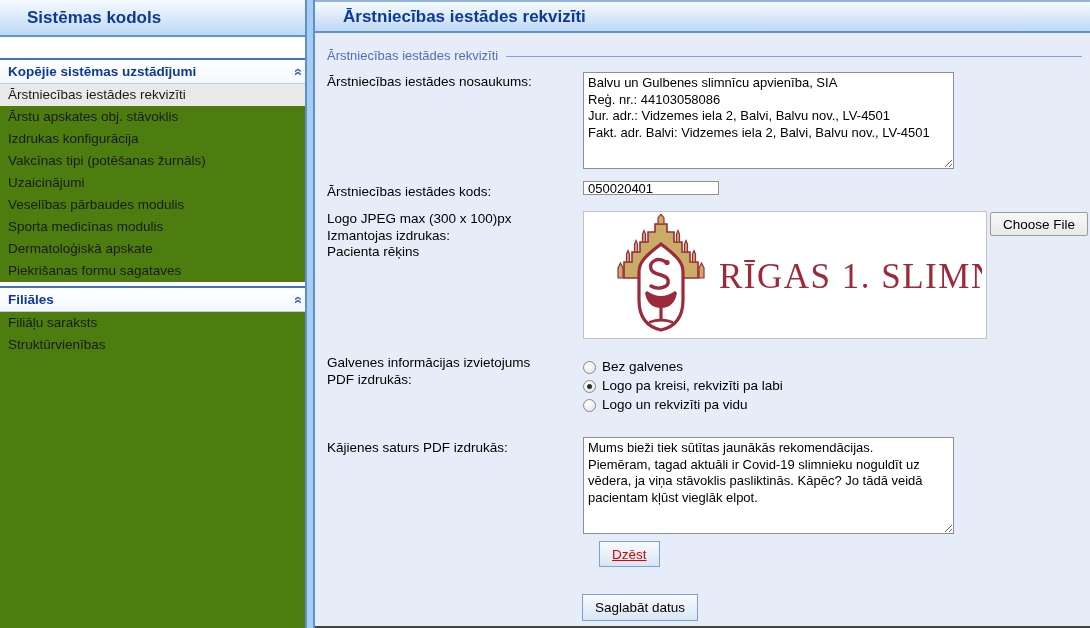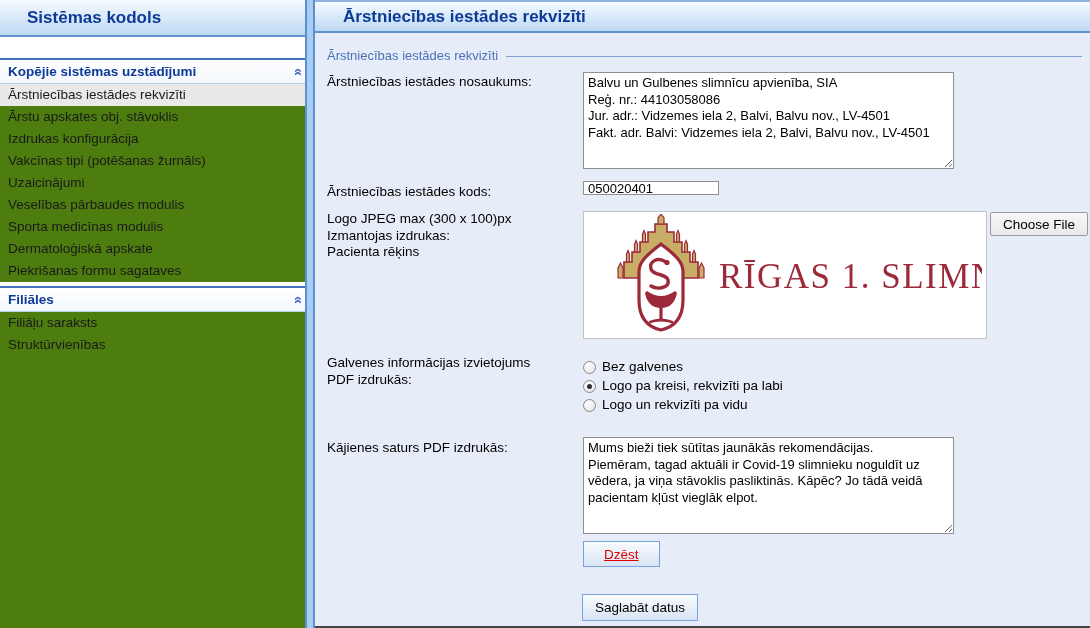--- a/index.html
+++ b/index.html
@@ -113,21 +113,21 @@
   #ta-footer { position: absolute; left: 268px; top: 437px; width: 371px; height: 97px; resize: both; line-height: 16.5px; }
 
   .form-btn {
     position: absolute;
     background: linear-gradient(#f8fbfe, #d9e5f3);
     border: 1px solid #7aa2d8;
     font-family: "Liberation Sans", sans-serif;
     font-size: 13.5px;
     cursor: pointer;
   }
-  #delete-btn { left: 268px; top: 541px; height: 26px; padding: 0 20px; color: #e00000; text-decoration: underline; }
+  #delete-btn { left: 284px; top: 541px; height: 26px; padding: 0 12px; color: #e00000; text-decoration: underline; }
   #save-btn   { left: 267px; top: 594px; height: 27px; padding: 0 12px; color: #000; }
   .main-bottom-edge { position: absolute; left: 0; bottom: 0; width: 100%; height: 2px; background: #444; }
 </style>
 </head>
 <body>
 
 <div id="sidebar">
   <div class="sidebar-header">Sistēmas kodols</div>
   <div class="sidebar-gap"></div>
 

